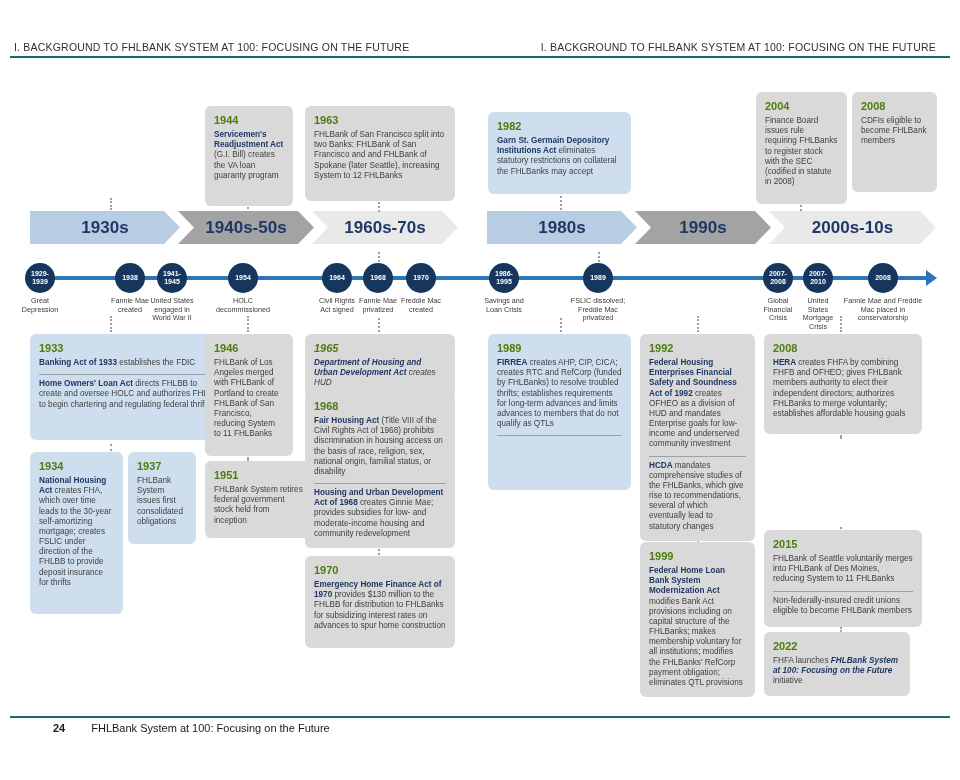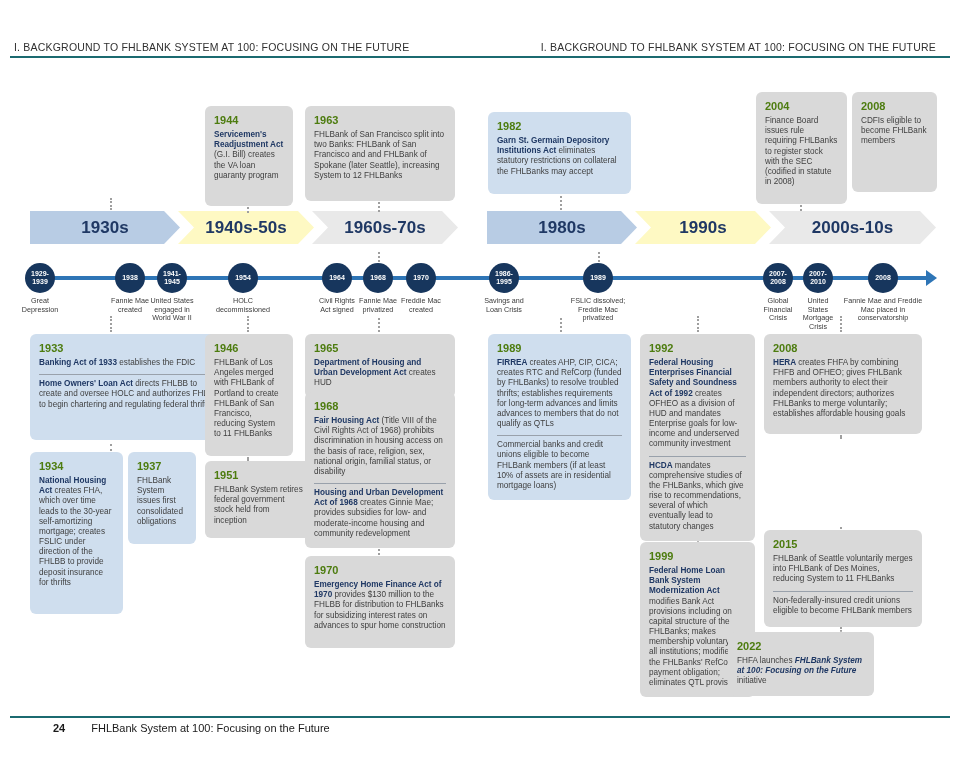--- a/index.html
+++ b/index.html
@@ -19,21 +19,21 @@
   .footer.right { right:24px; }
   .footer .pn { font-weight:bold; }
   .footer .gap { display:inline-block; width:26px; }
 
   
   .era { position:absolute; top:211px; height:33px; display:flex; align-items:center; justify-content:center;
          font-weight:bold; font-size:17px; color:#1f3864;
          clip-path: polygon(0 0, calc(100% - 16px) 0, 100% 50%, calc(100% - 16px) 100%, 0 100%, 16px 50%); }
   .era.first { clip-path: polygon(0 0, calc(100% - 16px) 0, 100% 50%, calc(100% - 16px) 100%, 0 100%); }
   .era.blue { background:#b8cce4; }
-  .era.gray { background:#fef9c3; }
+  .era.gray { background:#a3a3a3; }
   .era.light { background:#e9e9e9; }
 
   
   .tl-line { position:absolute; left:30px; top:276px; width:898px; height:4px; background:#2e75b6; }
   .tl-arrow { position:absolute; left:926px; top:270px; width:0; height:0;
               border-left:11px solid #2e75b6; border-top:8px solid transparent; border-bottom:8px solid transparent; }
   .node { position:absolute; top:263px; width:30px; }
   .node .circle { width:30px; height:30px; border-radius:50%; background:#17365d; color:#ffffff;
                   font-size:7px; font-weight:bold; line-height:1.15; text-align:center;
                   display:flex; align-items:center; justify-content:center; padding:1px; }
@@ -59,30 +59,30 @@
   #b1963   { left:305px; top:106px; width:150px; min-height:95px; }
   #b1982   { left:488px; top:112px; width:143px; min-height:82px; }
   #b2004   { left:756px; top:92px;  width:91px;  min-height:112px; }
   #b2008t  { left:852px; top:92px;  width:85px;  min-height:100px; }
 
   #b1933   { left:30px;  top:334px; width:198px; min-height:106px; }
   #b1934   { left:30px;  top:452px; width:93px;  min-height:162px; }
   #b1937   { left:128px; top:452px; width:68px;  min-height:92px; }
   #b1946   { left:205px; top:334px; width:88px;  min-height:122px; }
   #b1951   { left:205px; top:461px; width:108px;  min-height:77px; }
-  #b1965   { left:305px; top:334px; width:150px; min-height:52px; }
+  #b1965   { left:305px; top:334px; width:150px; min-height:52px;font-style:italic; }
   #b1968   { left:305px; top:392px; width:150px; min-height:152px; }
   #b1970   { left:305px; top:556px; width:150px; min-height:92px; }
   #b1989   { left:488px; top:334px; width:143px; min-height:156px; }
   #b1992   { left:640px; top:334px; width:115px; min-height:202px; }
   #b1999   { left:640px; top:542px; width:115px; min-height:148px; }
   #b2008h  { left:764px; top:334px; width:158px; min-height:100px; }
   #b2010   { left:764px; top:439px; width:158px; min-height:88px; }
   #b2015   { left:764px; top:530px; width:158px; min-height:97px; }
-  #b2022   { left:728px; top:632px; width:146px; min-height:57px; }
+  #b2022   { left:764px; top:632px; width:146px; min-height:57px; }
 </style>
 </head>
 <body>
 
 <div class="page">
 
   <div class="hdr left">I. BACKGROUND TO FHLBANK SYSTEM AT 100: FOCUSING ON THE FUTURE</div>
   <div class="hdr right">I. BACKGROUND TO FHLBANK SYSTEM AT 100: FOCUSING ON THE FUTURE</div>
   <div class="hrule top"></div>
 
@@ -259,21 +259,20 @@
     <h3>1970</h3>
     <div class="body">
         <p><span class="b">Emergency Home Finance Act of 1970 </span><span>provides $130 million to the FHLBB for distribution to FHLBanks for subsidizing interest rates on advances to spur home construction</span></p>
       </div>
   </section>
   <section class="evt blue" id="b1989">
     <h3>1989</h3>
     <div class="body">
         <p><span class="b">FIRREA </span><span>creates AHP, CIP, CICA; creates RTC and RefCorp (funded by FHLBanks) to resolve troubled thrifts; establishes requirements for long-term advances and limits advances to members that do not qualify as QTLs</span></p>
         <div class="pdiv"></div>
-        <p><span>Commercial banks and credit unions eligible to become FHLBank members (if at least 10% of assets are in residential mortgage loans)</span></p>
       </div>
   </section>
   <section class="evt gray" id="b1992">
     <h3>1992</h3>
     <div class="body">
         <p><span class="b">Federal Housing Enterprises Financial Safety and Soundness Act of 1992 </span><span>creates OFHEO as a division of HUD and mandates Enterprise goals for low-income and underserved community investment</span></p>
         <div class="pdiv"></div>
         <p><span class="b">HCDA </span><span>mandates comprehensive studies of the FHLBanks, which give rise to recommendations, several of which eventually lead to statutory changes</span></p>
       </div>
   </section>

